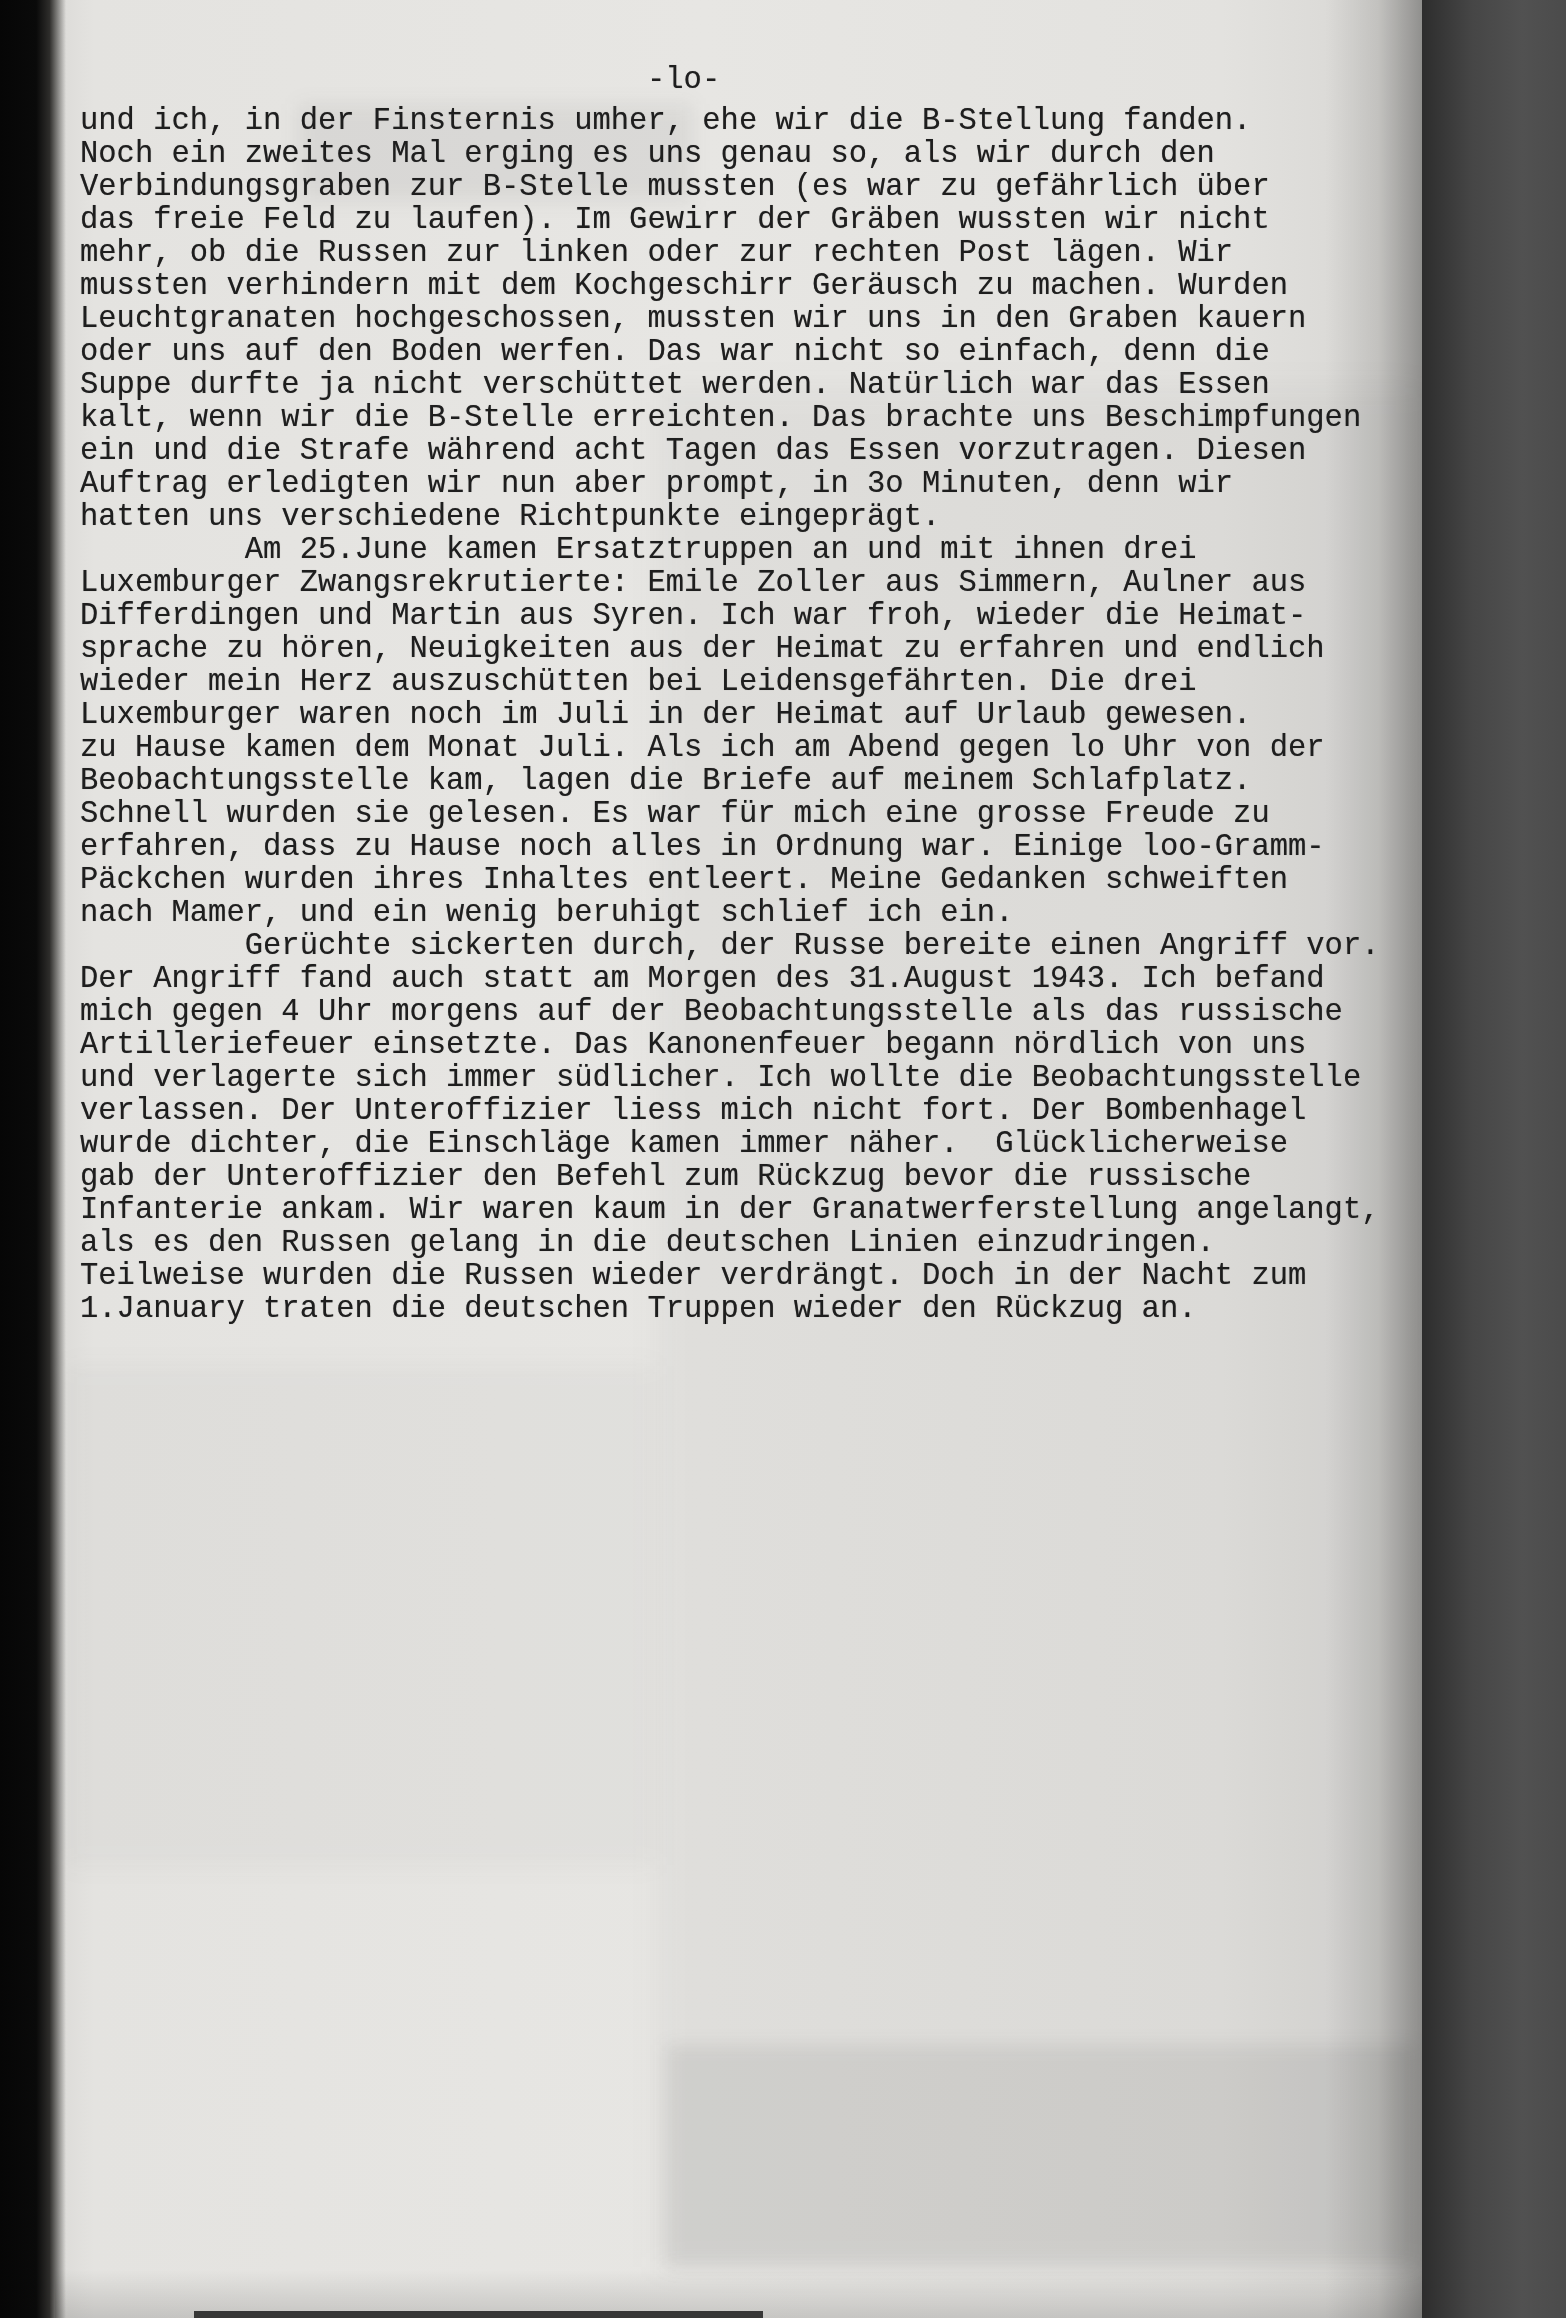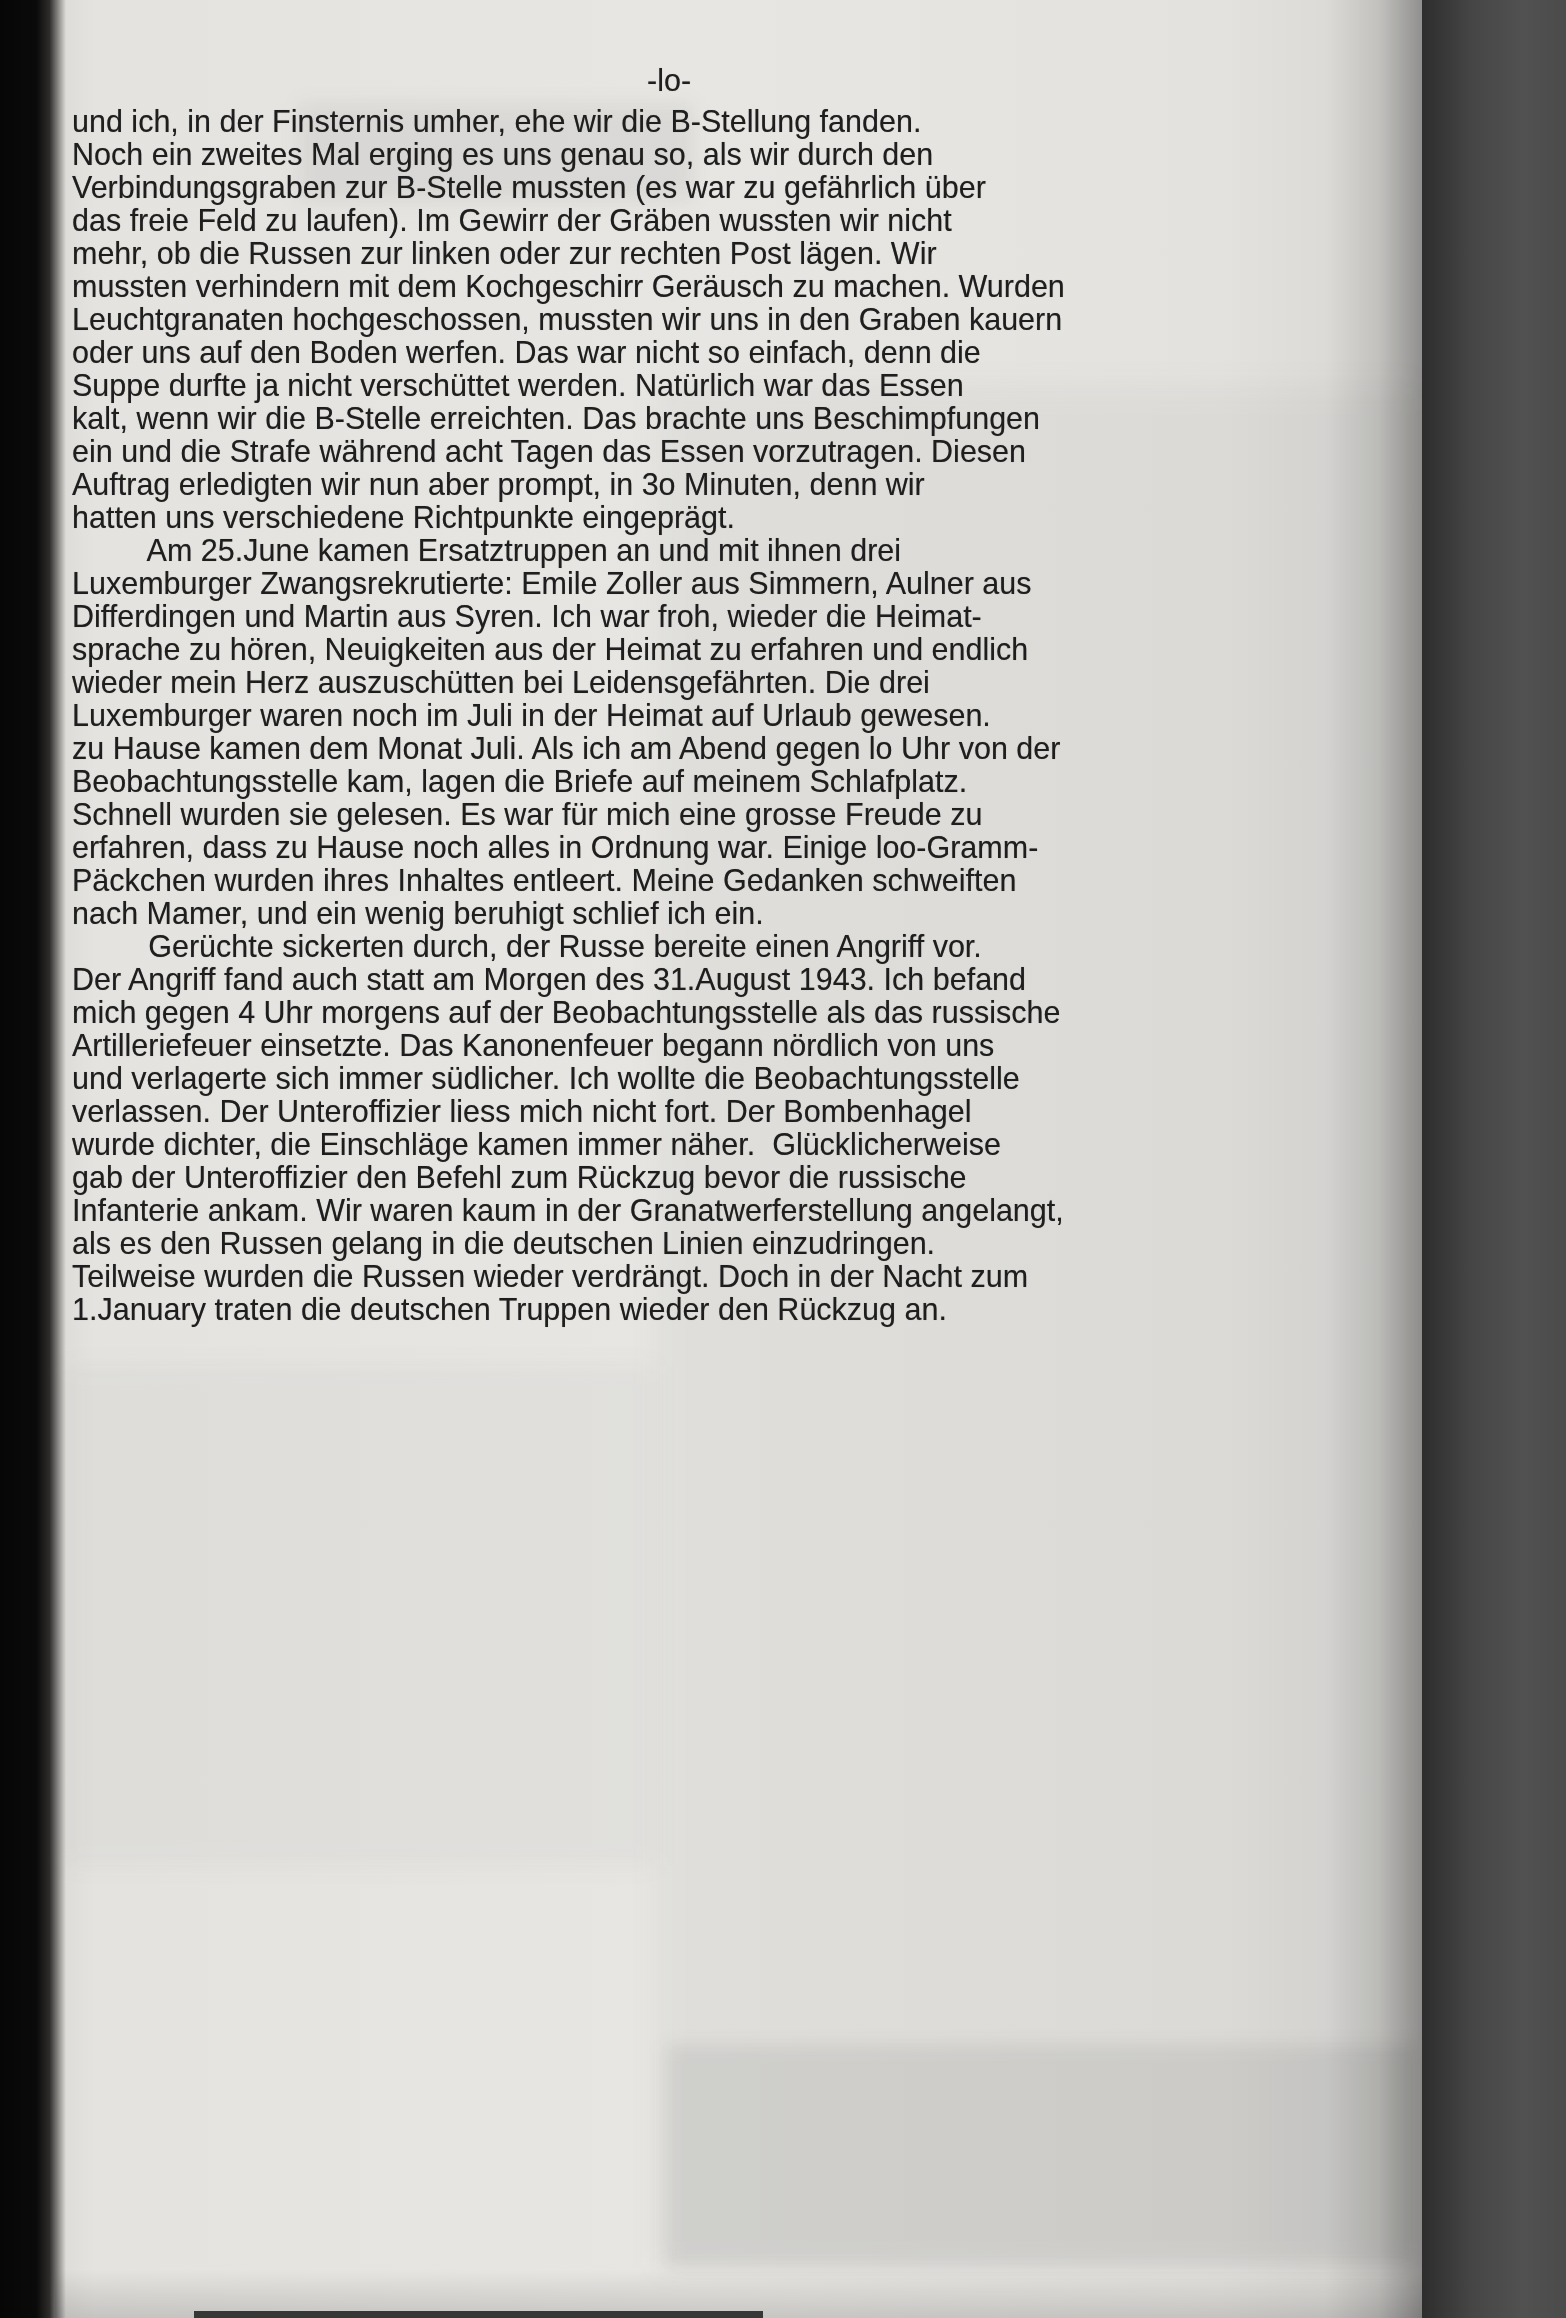--- a/index.html
+++ b/index.html
@@ -6,21 +6,21 @@
     margin: 0;
     padding: 0;
     background: #3a3a3a;
   }
   .scan {
     position: relative;
     width: 1566px;
     height: 2319px;
     overflow: hidden;
     background: linear-gradient(90deg, #cfcecb 0%, #e4e3e0 6%, #e7e6e3 45%, #e3e2df 78%, #d6d5d2 90%, #c2c1be 100%);
-    font-family: Liberation Sans, sans-serif;
+    font-family: Liberation Mono, monospace;
   }
   
   .left-band {
     position: absolute;
     left: 0; top: 0; bottom: 0;
     width: 66px;
     background: linear-gradient(90deg, #060606 0%, #0a0a0a 55%, #2e2d2b 75%, rgba(40,40,40,0) 100%);
     z-index: 4;
   }
   
@@ -91,20 +91,21 @@
     width: 1359px;
     font-size: 30.5px;
     line-height: 33px;
     color: #1e1e1e;
     text-shadow: 0 0 0.7px rgba(15,15,15,0.45);
     z-index: 2;
   }
   .line {
     white-space: pre;
     height: 33px;
+    margin-left: 8px;
   }
 </style>
 </head>
 <body>
 
 <div class="scan">
 
   <div class="ghost ghost-top"></div>
   <div class="ghost ghost-right"></div>
   <div class="ghost ghost-bottom"></div>

